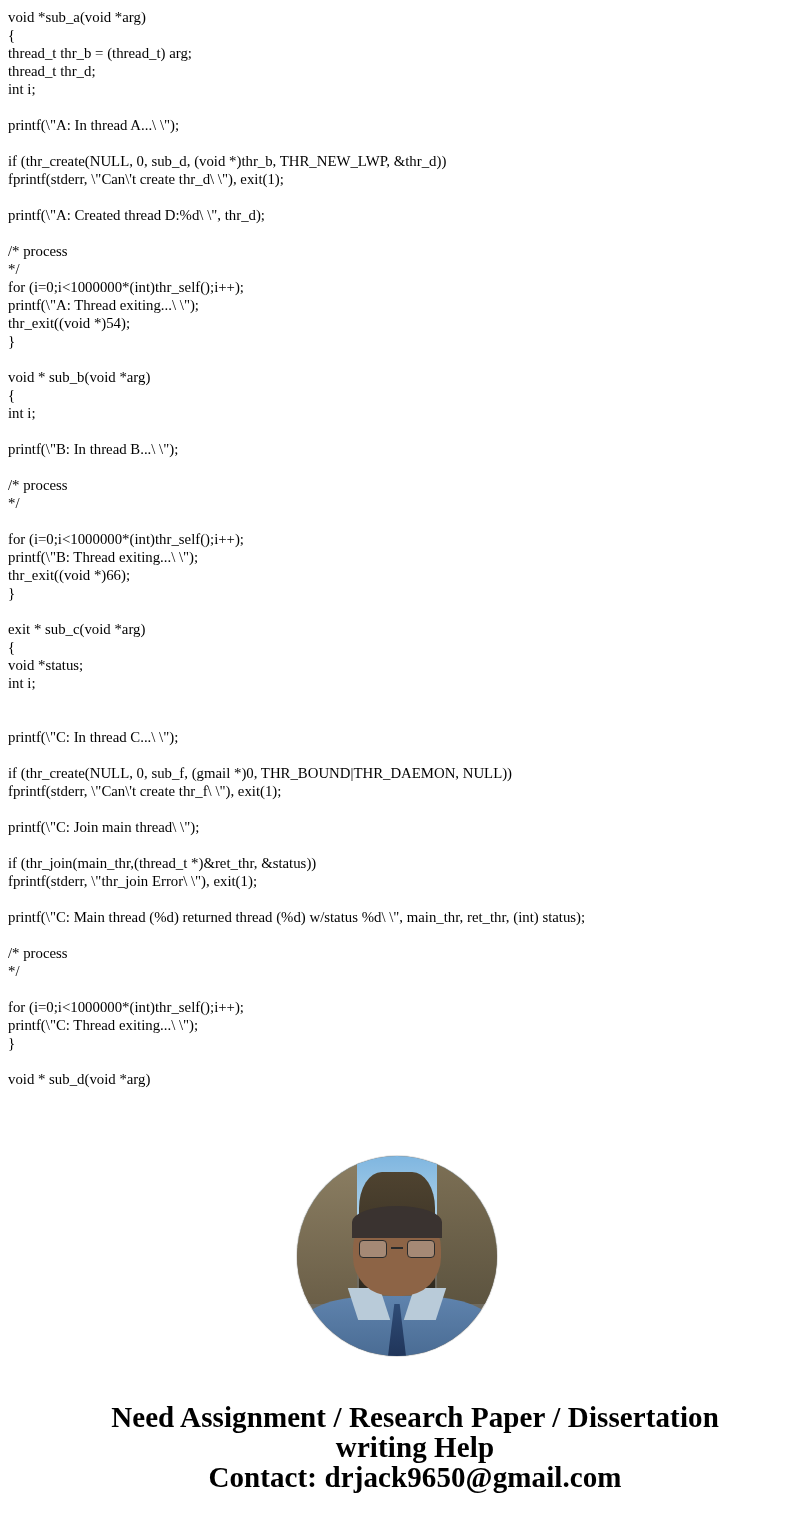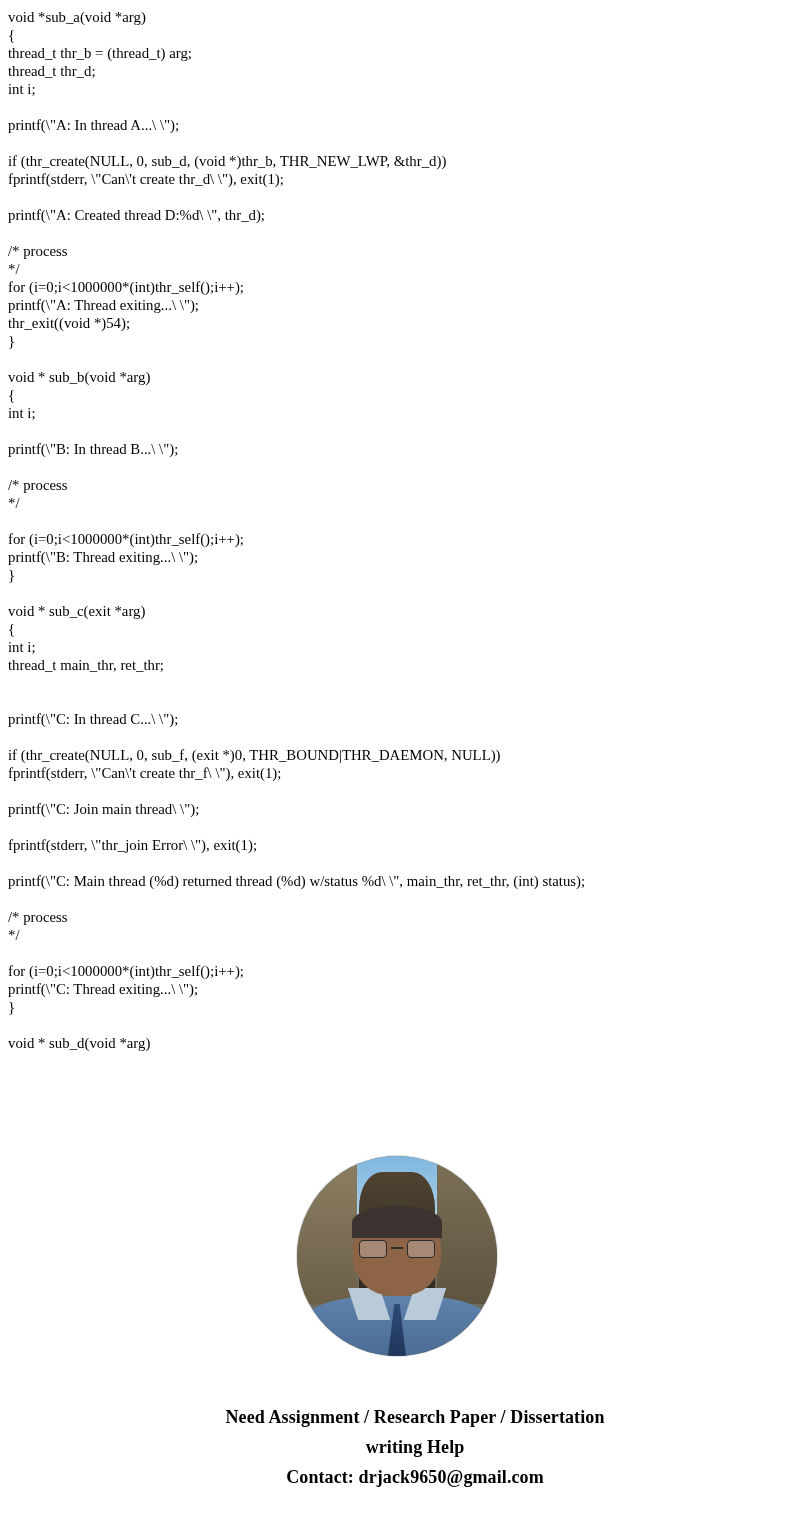--- a/index.html
+++ b/index.html
@@ -137,21 +137,21 @@
     left: 50%; bottom: 0;
     transform: translateX(-50%);
     width: 9%; height: 26%;
     background: linear-gradient(180deg, #2f4c76 0%, #20355a 100%);
     clip-path: polygon(35% 0, 65% 0, 100% 100%, 0 100%);
   }
   #promo {
     margin-top: 46px;
     font-family: "Liberation Serif", serif;
     font-weight: bold;
-    font-size: 18px;
+    font-size: 29px;
     line-height: 30px;
     color: #000000;
     letter-spacing: 0.1px;
     padding-left: 36px;
   }
   #promo .line2 { display: block; }
   #promo .line3 { display: block; }
 </style>
 </head>
 <body>
@@ -183,35 +183,37 @@
       <div class="code-line">{</div>
       <div class="code-line">int i;</div>
       <div class="code-line blank"></div>
       <div class="code-line">printf(\"B: In thread B...\ \");</div>
       <div class="code-line blank"></div>
       <div class="code-line">/* process</div>
       <div class="code-line">*/</div>
       <div class="code-line blank"></div>
       <div class="code-line">for (i=0;i&lt;1000000*(int)thr_self();i++);</div>
       <div class="code-line">printf(\"B: Thread exiting...\ \");</div>
+      <div class="code-line">thr_exit((void *)66);</div>
       <div class="code-line">}</div>
       <div class="code-line blank"></div>
-      <div class="code-line">void * sub_c(exit *arg)</div>
+      <div class="code-line">exit * sub_c(void *arg)</div>
       <div class="code-line">{</div>
+      <div class="code-line">void *status;</div>
       <div class="code-line">int i;</div>
-      <div class="code-line">thread_t main_thr, ret_thr;</div>
       <div class="code-line blank"></div>
       <div class="code-line blank"></div>
       <div class="code-line">printf(\"C: In thread C...\ \");</div>
       <div class="code-line blank"></div>
-      <div class="code-line">if (thr_create(NULL, 0, sub_f, (exit *)0, THR_BOUND|THR_DAEMON, NULL))</div>
+      <div class="code-line">if (thr_create(NULL, 0, sub_f, (gmail *)0, THR_BOUND|THR_DAEMON, NULL))</div>
       <div class="code-line">fprintf(stderr, \"Can\'t create thr_f\ \"), exit(1);</div>
       <div class="code-line blank"></div>
       <div class="code-line">printf(\"C: Join main thread\ \");</div>
       <div class="code-line blank"></div>
+      <div class="code-line">if (thr_join(main_thr,(thread_t *)&amp;ret_thr, &amp;status))</div>
       <div class="code-line">fprintf(stderr, \"thr_join Error\ \"), exit(1);</div>
       <div class="code-line blank"></div>
       <div class="code-line">printf(\"C: Main thread (%d) returned thread (%d) w/status %d\ \", main_thr, ret_thr, (int) status);</div>
       <div class="code-line blank"></div>
       <div class="code-line">/* process</div>
       <div class="code-line">*/</div>
       <div class="code-line blank"></div>
       <div class="code-line">for (i=0;i&lt;1000000*(int)thr_self();i++);</div>
       <div class="code-line">printf(\"C: Thread exiting...\ \");</div>
       <div class="code-line">}</div>

